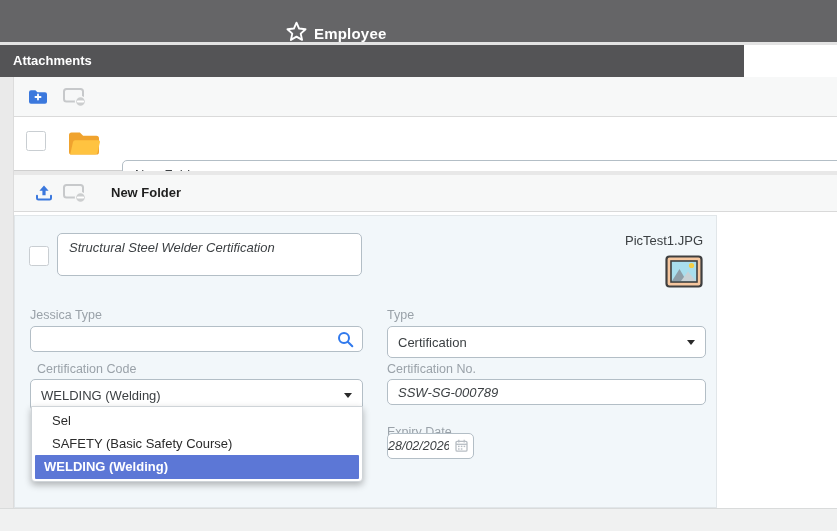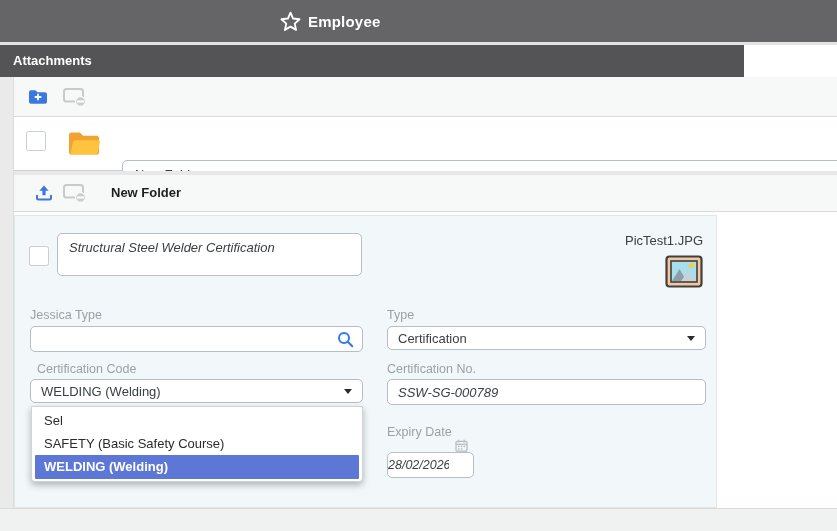--- a/index.html
+++ b/index.html
@@ -2,21 +2,21 @@
 <html><head>
 <meta charset="utf-8">
 <style>
   * { margin:0; padding:0; box-sizing:border-box; }
   html,body { background:#fff; }
   body { font-family:"Liberation Sans","DejaVu Sans",sans-serif; }
   .screen { position:relative; width:837px; height:531px; overflow:hidden; background:#fff; }
 
   
   .app-header { position:absolute; left:0; top:0; width:837px; height:42px; background:#656567; }
-  .app-title-wrap { position:absolute; left:280px; top:0; height:42px; display:flex; align-items:center; gap:7px; }
+  .app-title-wrap { position:absolute; left:286px; top:0; height:42px; display:flex; align-items:flex-end; gap:7px; }
   .app-title { color:#fff; font-size:15px; font-weight:bold; letter-spacing:.2px; }
   .header-gap { position:absolute; left:0; top:42px; width:837px; height:3px; background:#e3e3e3; }
   .section-bar { position:absolute; left:0; top:45px; width:744px; height:32px; background:#545456; }
   .section-bar span { display:block; padding-left:13px; line-height:32px; color:#fff; font-size:13px; font-weight:bold; }
 
   
   .left-gutter { position:absolute; left:0; top:77px; width:13px; height:431px; background:#eaeaea; }
   .bottom-strip { position:absolute; left:0; top:508px; width:837px; height:23px; background:#f0f1f1; border-top:1px solid #d9dbdb; }
 
   
@@ -43,29 +43,29 @@
   .title-box { position:absolute; left:42px; top:17px; width:305px; height:43px; }
   .file-name { position:absolute; right:13px; top:17px; font-size:13px; color:#3c4043; }
   .thumb { position:absolute; right:13px; top:39px; }
 
   .field-label { position:absolute; font-size:12.5px; color:#9aa2a9; }
   .text-input { position:absolute; height:26px; padding:0 10px; }
   .lookup-wrap { position:absolute; left:15px; top:110px; width:333px; height:26px; }
   .lookup-wrap input { width:100%; height:100%; padding-right:30px; }
   .lookup-icon { position:absolute; right:9px; top:5px; }
 
-  .select { position:absolute; height:24px; background:#fff; border:1px solid #b3bec6; border-radius:5px; font-size:13px; color:#3c4043; display:flex; align-items:center; padding:0 26px 0 10px; }
+  .select { position:absolute; height:32px; background:#fff; border:1px solid #b3bec6; border-radius:5px; font-size:13px; color:#3c4043; display:flex; align-items:center; padding:0 26px 0 10px; }
   .caret { position:absolute; right:10px; top:50%; margin-top:-2px; width:0; height:0; border-left:4.5px solid transparent; border-right:4.5px solid transparent; border-top:5.5px solid #2a2a2a; }
 
   .date-wrap { position:absolute; left:372px; top:217px; width:87px; height:26px; }
-  .date-wrap input { width:100%; height:100%; padding-right:24px; font-size:12.5px;margin-top:19px; }
+  .date-wrap input { width:100%; height:100%; padding-right:24px; font-size:12.5px; }
   .cal-icon { position:absolute; right:6px; top:6px; }
 
   .dropdown { position:absolute; left:16px; top:190px; width:332px; height:76px; background:#fff; border:1px solid #cfd4d8; border-radius:0 0 4px 4px; box-shadow:0 3px 7px rgba(0,0,0,.28); padding-top:2px; z-index:5; }
-  .dropdown .item { height:23px; line-height:23px; padding-left:12px; font-size:13px; color:#2b2b2b; white-space:nowrap; }
+  .dropdown .item { height:23px; line-height:23px; padding-left:20px; font-size:13px; color:#2b2b2b; white-space:nowrap; }
   .dropdown .item.selected { background:#5c77d6; color:#fff; font-weight:bold; margin:0 3px; padding-left:9px; border-radius:1px; height:24px; line-height:24px; }
 
   .uploaded-by { position:absolute; left:15px; top:271px; font-size:13px; color:#3c4043; }
 </style>
 </head>
 <body>
 
 <div class="screen">
 
   <div class="app-header">

